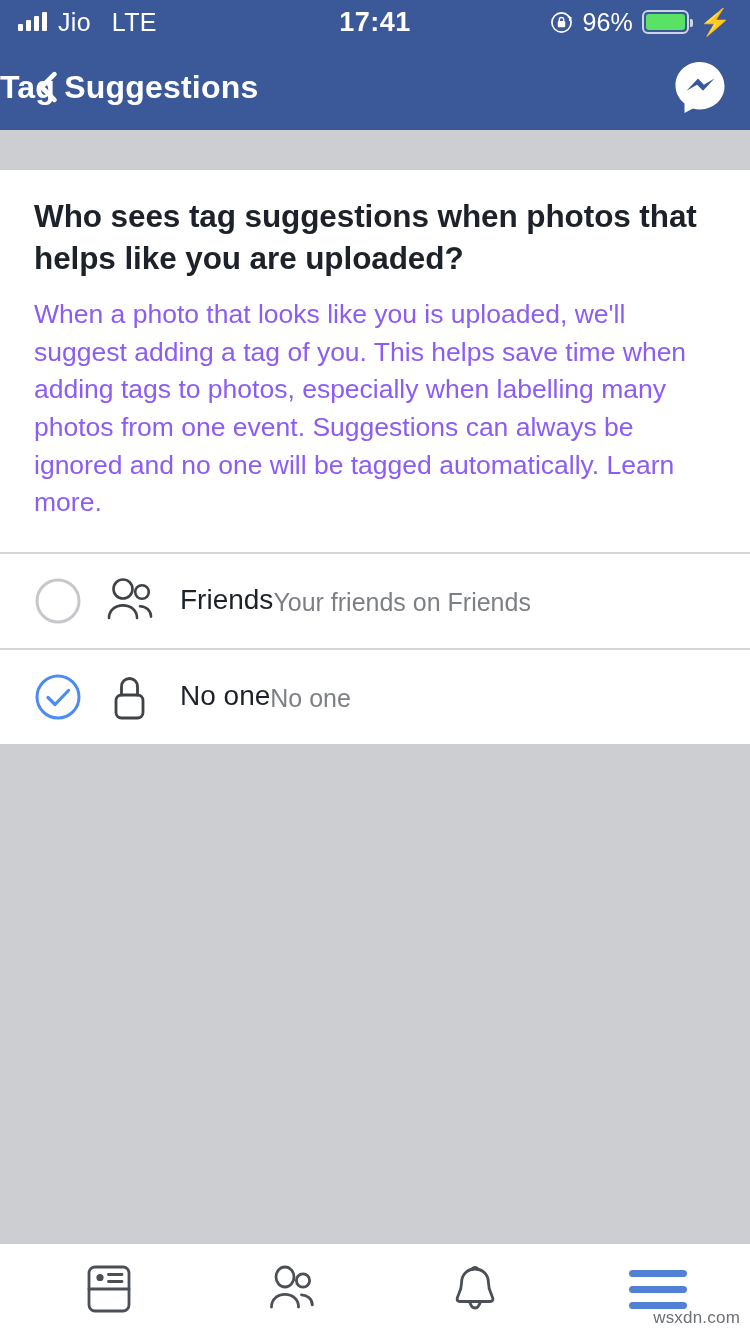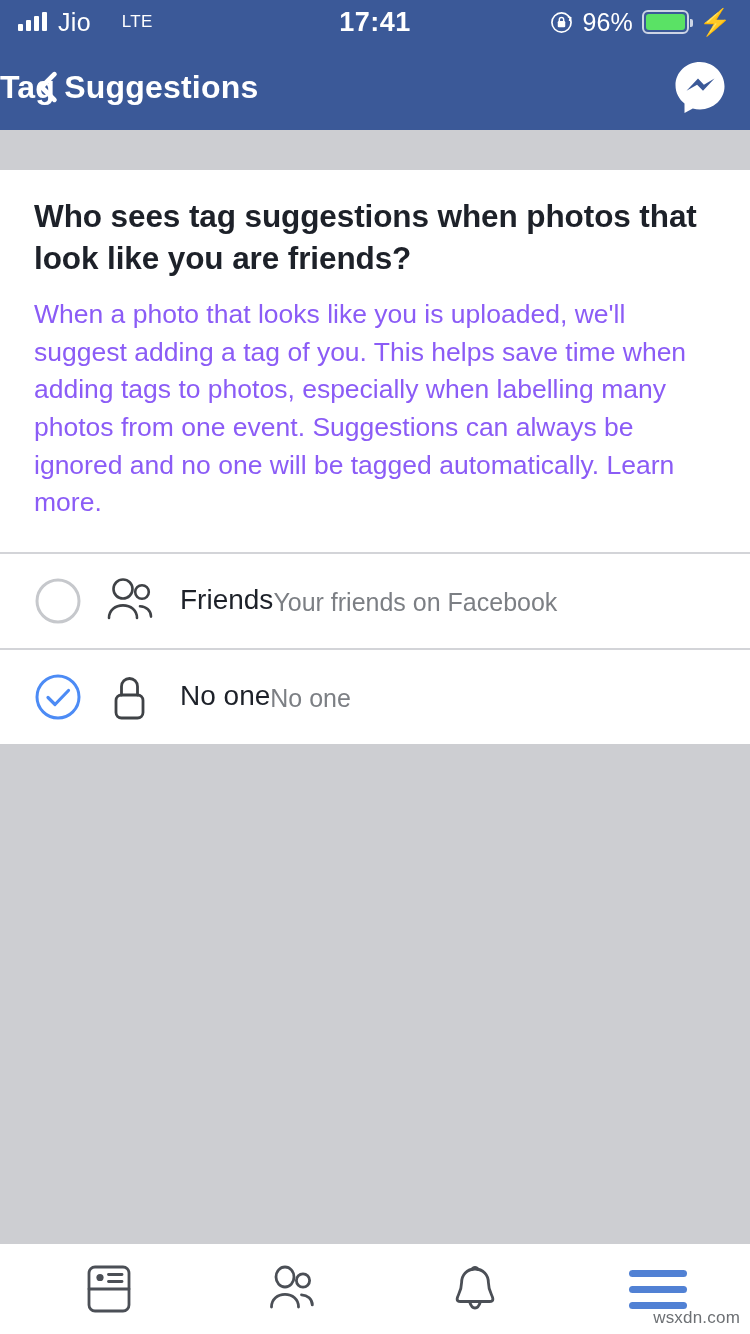--- a/index.html
+++ b/index.html
@@ -31,21 +31,21 @@
     position: relative;
   }
   .sb-left { display: flex; align-items: center; gap: 11px; }
   .signal { display: flex; align-items: flex-end; gap: 3px; height: 18px; }
   .signal i { width: 5px; background: #ffffff; border-radius: 1px; display: block; }
   .signal i:nth-child(1) { height: 7px; }
   .signal i:nth-child(2) { height: 11px; }
   .signal i:nth-child(3) { height: 15px; }
   .signal i:nth-child(4) { height: 19px; }
   .carrier { font-size: 25px; letter-spacing: .3px; }
-  .net { font-size: 17px; letter-spacing: .3px; margin-left: 20px; }
+  .net { font-size: 25px; letter-spacing: .3px; margin-left: 10px; }
   .sb-time {
     position: absolute;
     left: 0; right: 0;
     text-align: center;
     font-size: 27px;
     font-weight: bold;
     letter-spacing: .5px;
     pointer-events: none;
   }
   .sb-right {
@@ -229,21 +229,21 @@
         <path d="M28 3C14.3 3 3.5 13.2 3.5 26.3c0 7.4 3.5 14 9 18.3V54l8.3-4.6c2.2.6 4.6 1 7.2 1 13.7 0 24.5-10.2 24.5-23.1S41.7 3 28 3z" fill="#ffffff"></path>
         <path d="M14.5 31.8L26 19.6l5.9 6.1 10.6-6.1-11.5 12.2-5.9-6.1-10.6 6.1z" fill="#3b5998"></path>
       </svg>
     </div>
   </div>
 
   <div class="strip"></div>
 
   <div class="card">
     <div class="intro">
-      <h1>Who sees tag suggestions when photos that look like you are friends?</h1>
+      <h1>Who sees tag suggestions when photos that helps like you are uploaded?</h1>
       <p>When a photo that looks like you is uploaded, we'll suggest adding a tag of you. This helps save time when adding tags to photos, especially when labelling many photos from one event. Suggestions can always be ignored and no one will be tagged automatically. Learn more.</p>
     </div>
 
     <div class="divider"></div>
 
     <div class="option">
       <span class="radio">
         <svg viewBox="0 0 48 48" width="48" height="48">
           <circle cx="24" cy="24" r="21" fill="none" stroke="#c6c8cc" stroke-width="3"></circle>
         </svg>
@@ -251,21 +251,21 @@
       <span class="opt-icon">
         <svg viewBox="0 0 60 54" width="60" height="54" fill="none" stroke="#3f4246" stroke-width="2.6" stroke-linecap="round" stroke-linejoin="round">
           <circle cx="23" cy="15" r="9.5"></circle>
           <circle cx="42" cy="18" r="6.8"></circle>
           <path d="M9 44c0-7.7 6.3-12.6 14-12.6S37 36.3 37 44"></path>
           <path d="M40 32.2c6.2.3 11 4.4 11 10.4"></path>
         </svg>
       </span>
       <span class="opt-text">
         <span class="opt-title">Friends</span>
-        <span class="opt-sub">Your friends on Facebook</span>
+        <span class="opt-sub">Your friends on Friends</span>
       </span>
     </div>
 
     <div class="divider"></div>
 
     <div class="option">
       <span class="radio">
         <svg viewBox="0 0 48 48" width="48" height="48">
           <circle cx="24" cy="24" r="21" fill="none" stroke="#4c8bf5" stroke-width="3"></circle>
           <polyline points="14,24.5 21,31.5 34.5,17.5" fill="none" stroke="#4c8bf5" stroke-width="3.2" stroke-linecap="round" stroke-linejoin="round"></polyline>

